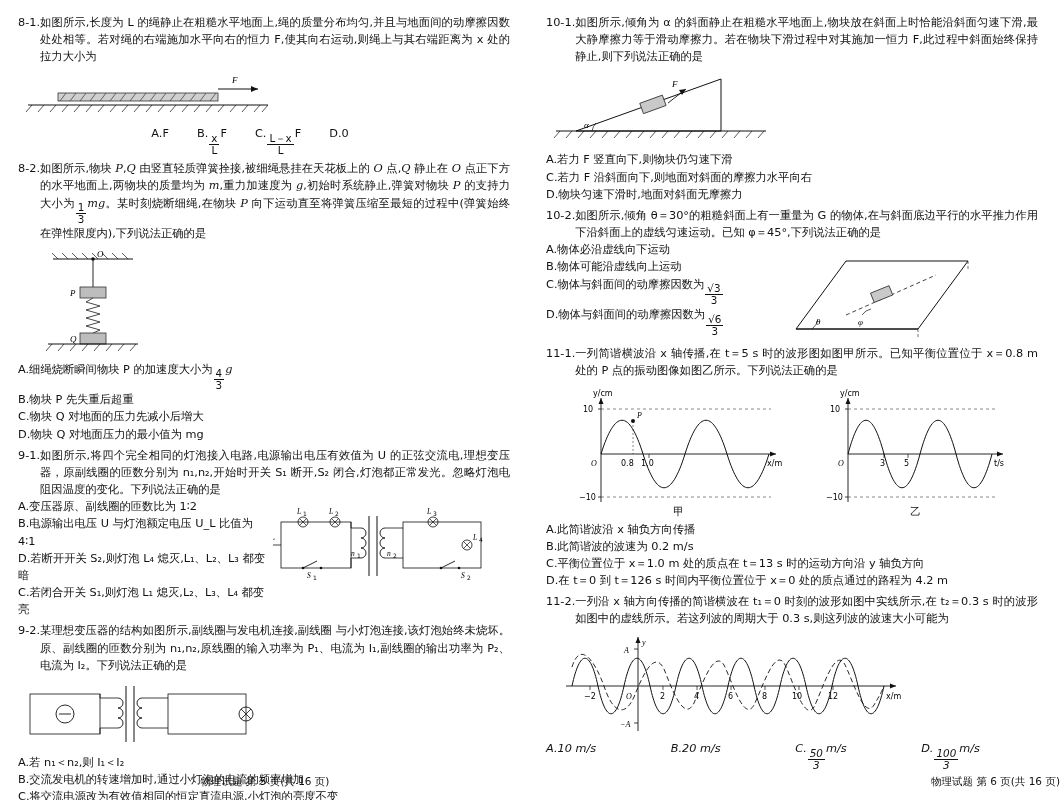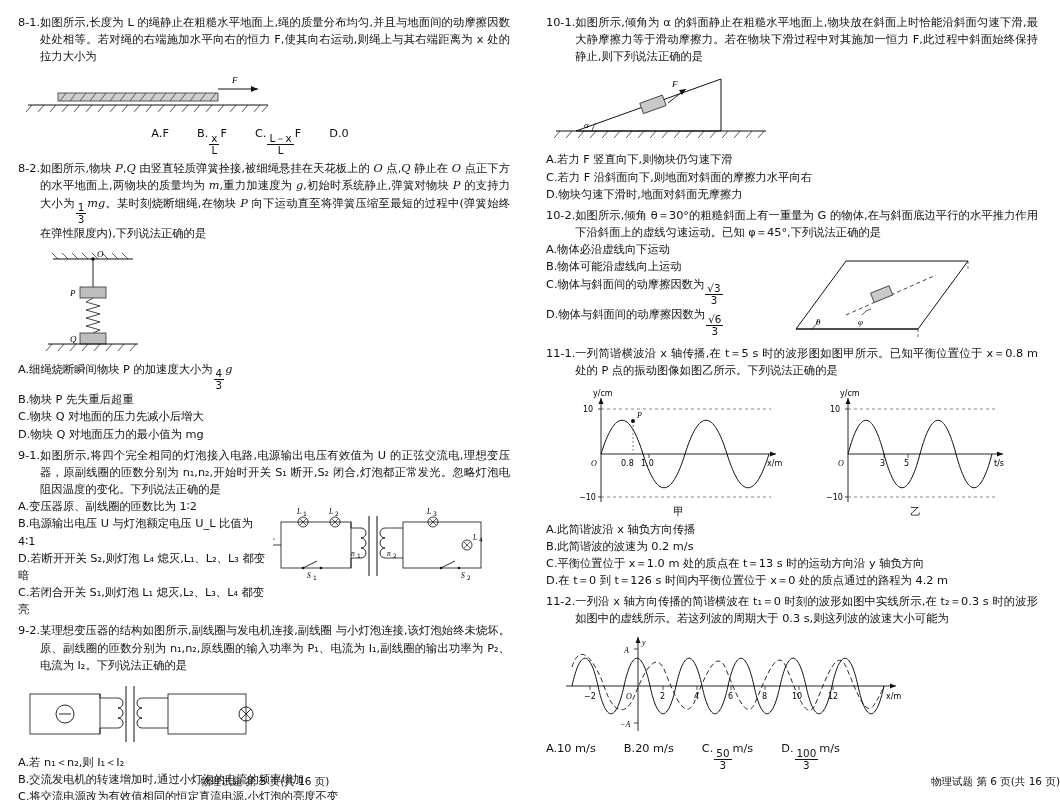--- a/index.html
+++ b/index.html
@@ -541,21 +541,21 @@
                    C268,92 278,92 286,55 C294,18 304,18 312,55 C320,92 330,92 338,55" fill="none" stroke="#111" stroke-width="1"></path>
 
           <path d="M26,36 C34,10 48,28 58,55 C66,80 78,88 88,66 C96,46 108,18 118,38
                    C126,58 138,92 148,72 C156,54 168,18 178,34 C186,50 198,92 208,74
                    C216,58 228,18 238,32 C246,46 258,92 268,76 C276,60 288,18 298,32
                    C306,46 318,90 328,74 C334,64 336,60 338,55" fill="none" stroke="#111" stroke-width="0.9" stroke-dasharray="5,3"></path>
         </svg>
       </div>
 
       <div class="opts">
-        <div class="optline" style="justify-content:flex-start;padding-right:30px;">
+        <div class="optline" style="justify-content:space-between;padding-right:30px;font-style:italic;">
           <div>A.10 m/s</div>
           <div>B.20 m/s</div>
           <div>
             <span>C.</span><span class="frac">
                 <span class="num">50</span>
                 <span class="den">3</span>
               </span><span>m/s</span>
           </div>
           <div>
             <span>D.</span><span class="frac">

